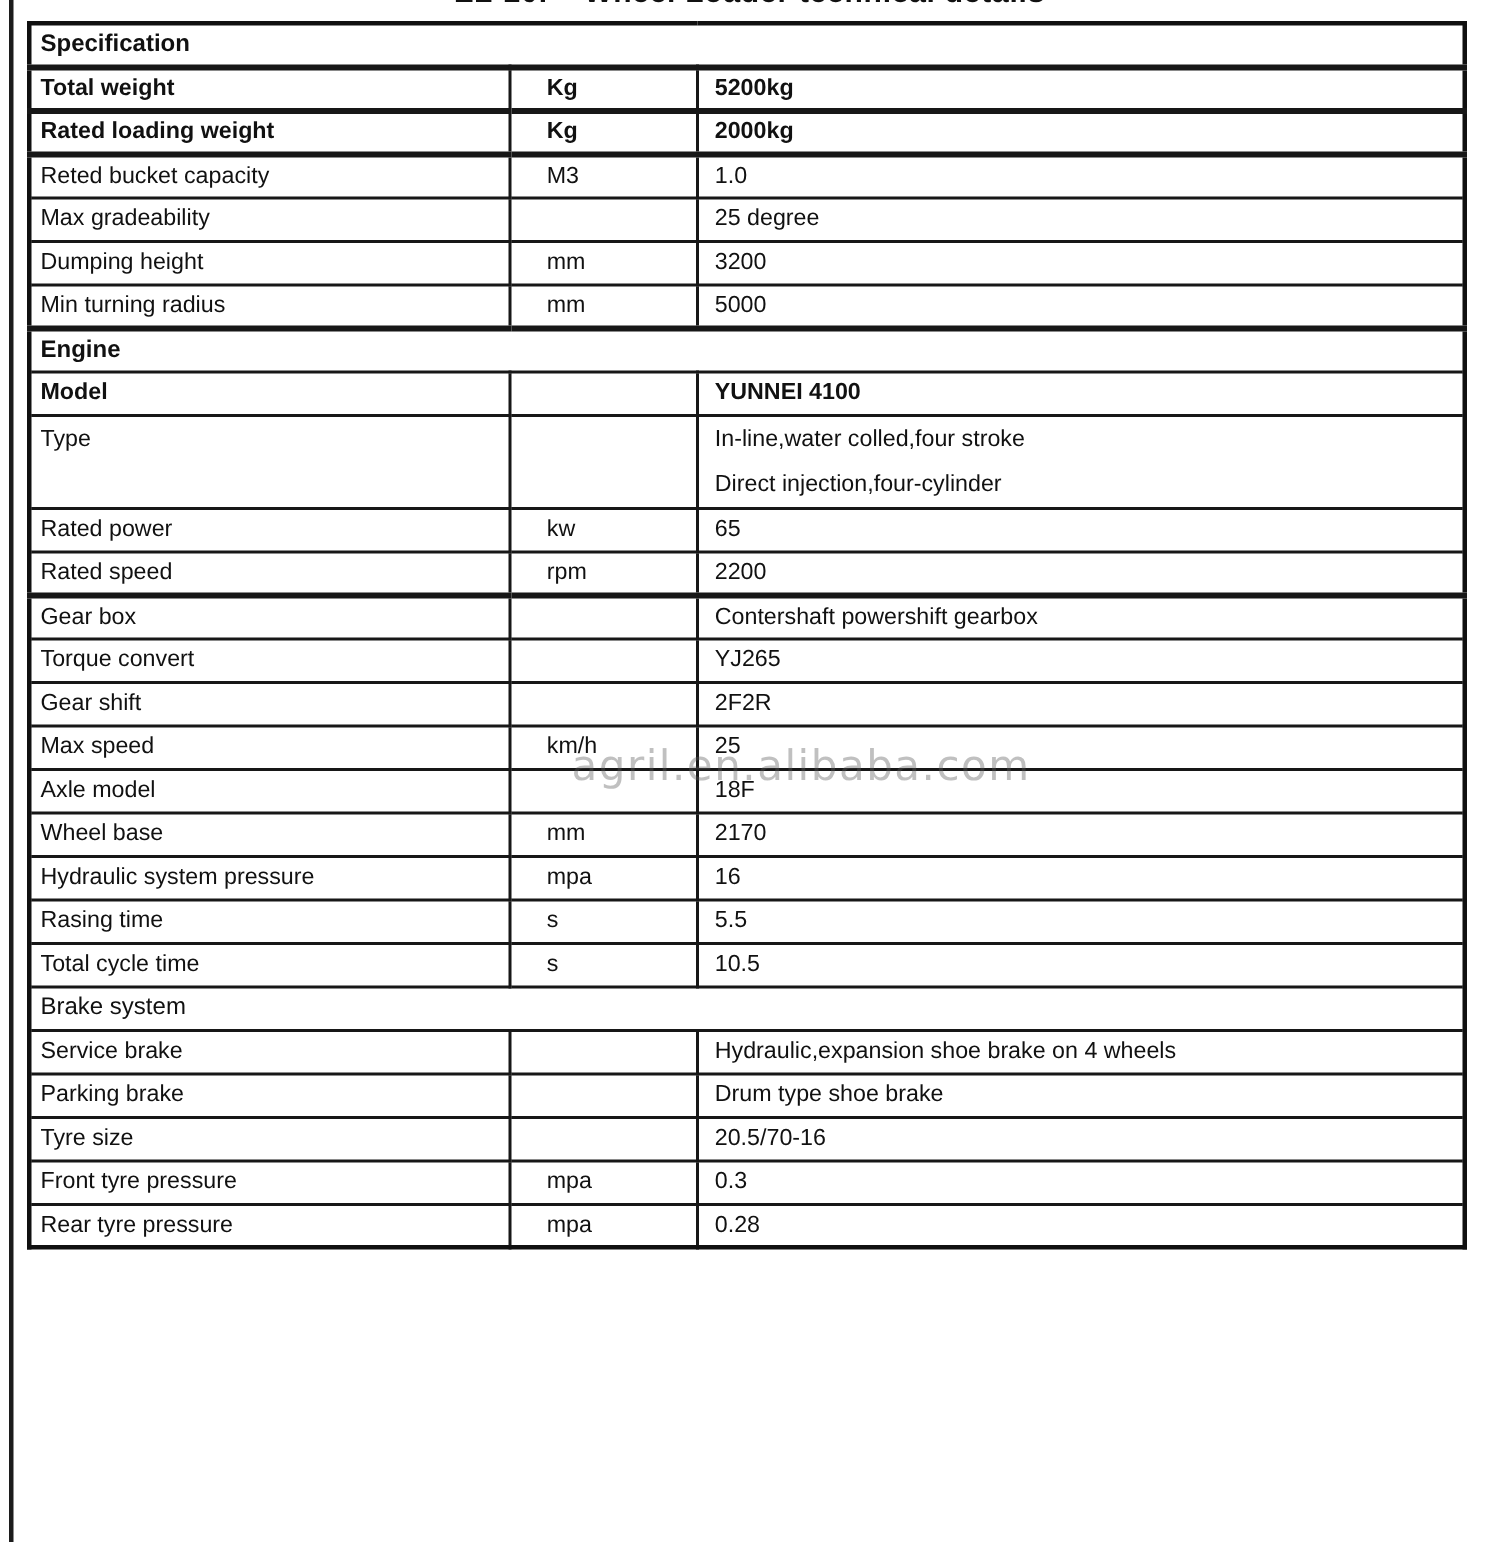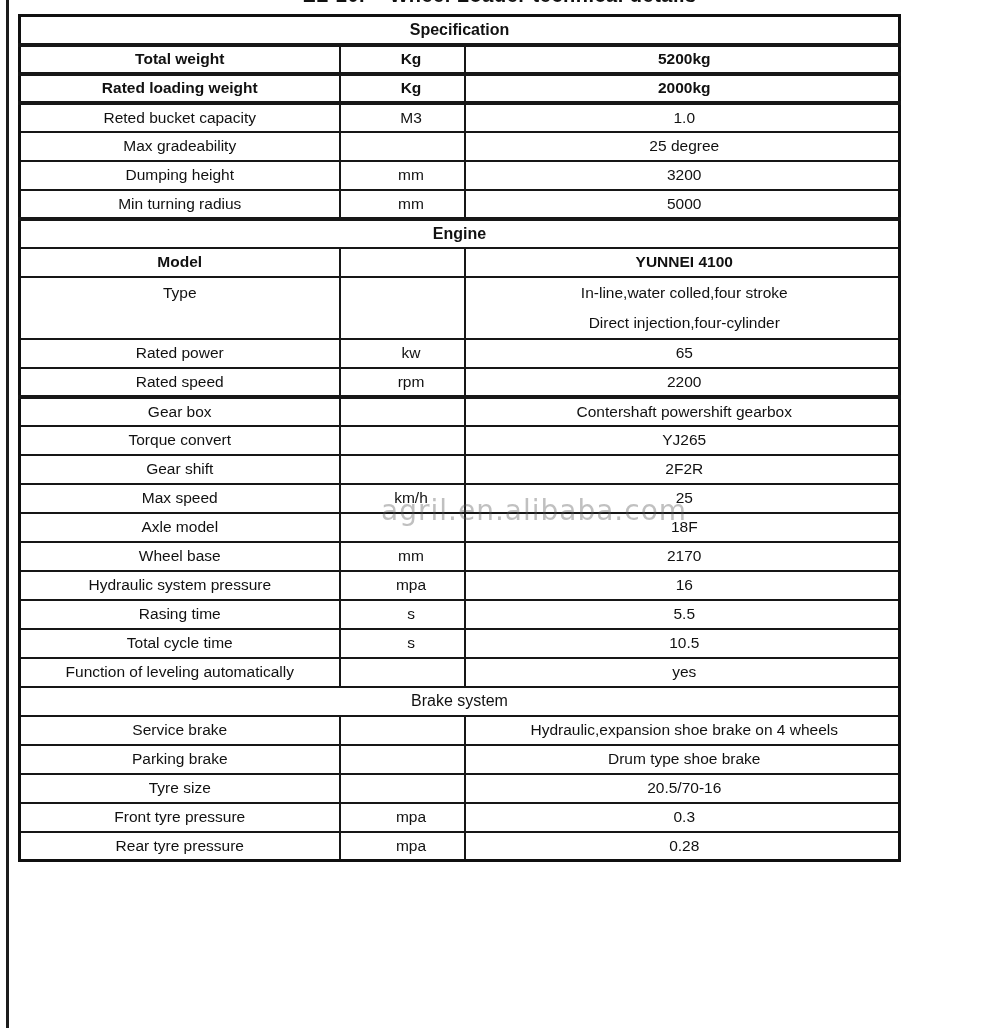--- a/index.html
+++ b/index.html
@@ -35,25 +35,24 @@
     font-weight: bold;
     font-size: 20px;
     letter-spacing: 0.5px;
     color: #111;
     white-space: pre;
   }
   table.spec-table {
     position: absolute;
     left: 18px;
     top: 14px;
-    width: 883px;
+    width: 960px;
     border-collapse: collapse;
     table-layout: fixed;
     border: 3px solid #101010;
-    text-align: center;
   }
   col.c1 { width: 320px; }
   col.c2 { width: 125px; }
   td {
     border: 2px solid #171717;
     font-size: 15.5px;
     color: #111;
     padding: 0 6px;
     height: 29px;
     vertical-align: middle;
@@ -204,25 +203,20 @@
         <td class="param-name">Rasing time</td>
         <td class="param-unit">s</td>
         <td class="param-value">5.5</td>
       </tr>
       <tr>
         <td class="param-name">Total cycle time</td>
         <td class="param-unit">s</td>
         <td class="param-value">10.5</td>
       </tr>
       <tr>
-        <td class="param-name">Function of leveling automatically</td>
-        <td class="param-unit"></td>
-        <td class="param-value">yes</td>
-      </tr>
-      <tr>
         <td colspan="3" class="section-cell">Brake system</td>
       </tr>
       <tr>
         <td class="param-name">Service brake</td>
         <td class="param-unit"></td>
         <td class="param-value">Hydraulic,expansion shoe brake on 4 wheels</td>
       </tr>
       <tr>
         <td class="param-name">Parking brake</td>
         <td class="param-unit"></td>

